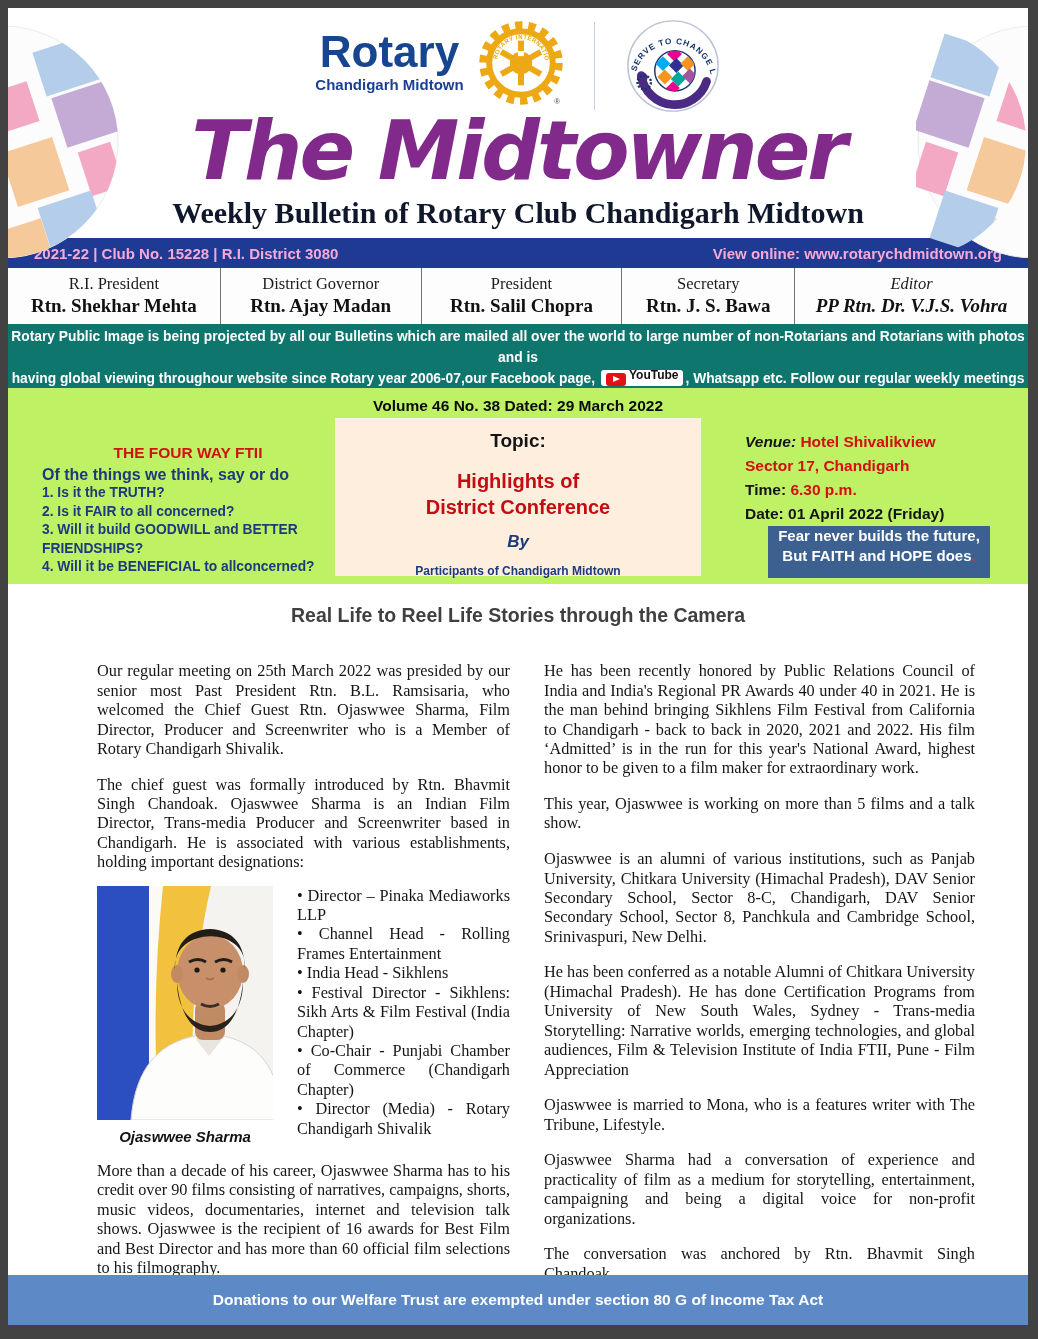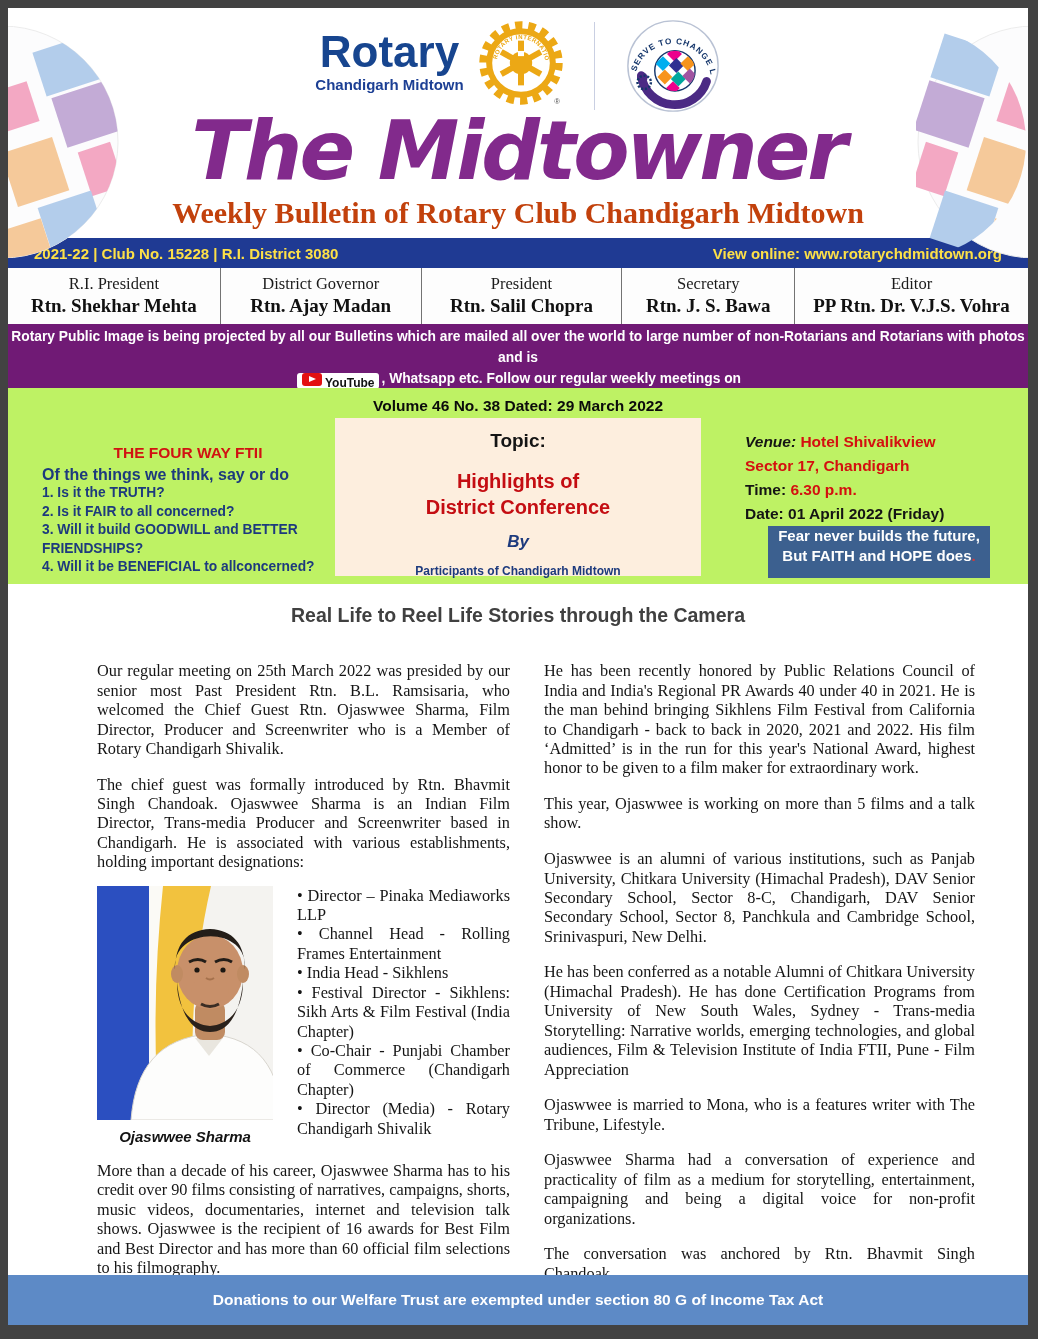--- a/index.html
+++ b/index.html
@@ -16,40 +16,40 @@
   .logo-row{position:relative;display:flex;justify-content:center;align-items:flex-start;
             padding-top:10px;gap:14px;height:104px;}
   .rotary-block{text-align:center;padding-top:12px;}
   .rotary-word{font-size:44px;font-weight:bold;color:#17458f;letter-spacing:0;line-height:1;}
   .rotary-club{font-size:15px;font-weight:bold;color:#1c3f94;margin-top:2px;}
   .logo-divider{width:1px;height:88px;background:#c9cfe2;margin:4px 16px 0;}
   .masthead-title{position:relative;text-align:center;margin-top:-14px;
       font-family:"DejaVu Sans",sans-serif;font-weight:bold;font-style:italic;
       font-size:82px;line-height:1.05;color:#822a8c;letter-spacing:-3px;}
   .masthead-sub{text-align:center;font-family:"Liberation Serif",serif;font-weight:bold;
-      font-size:30px;color:#c2410c;margin-top:2px;}
-
-  
-  .info-bar{height:30px;flex:0 0 auto;background:#1f3a93;color:#fde047;display:flex;
+      font-size:30px;color:#0f172a;margin-top:2px;}
+
+  
+  .info-bar{height:30px;flex:0 0 auto;background:#1f3a93;color:#f9a8d4;display:flex;
       align-items:center;justify-content:space-between;padding:0 26px;
       font-size:15px;font-weight:bold;}
 
   
   .officers{height:56px;flex:0 0 auto;display:grid;
       grid-template-columns:1.06fr 1fr 1fr 0.86fr 1.16fr;background:#fdfdfd;}
   .officer{display:flex;flex-direction:column;align-items:center;justify-content:center;
       border-right:1px solid #737373;font-family:"Liberation Serif",serif;line-height:1.25;}
-  .officer:last-child{border-right:none;}
+  .officer:last-child{border-right:none;font-style:italic;}
   .officer .o-title{font-size:16.5px;color:#1b1b1b;}
   .officer .o-name{font-size:19px;font-weight:bold;color:#111;}
 
   
-  .banner{height:62px;flex:0 0 auto;background:#701a75;color:#fff;text-align:center;
+  .banner{height:62px;flex:0 0 auto;background:#0f766e;color:#fff;text-align:center;
       font-size:13.8px;font-weight:bold;line-height:21px;padding-top:2px;}
-  .yt-badge{display:inline-flex;align-items:flex-start;gap:3px;background:#fff;border-radius:3px;
+  .yt-badge{display:inline-flex;align-items:flex-end;gap:3px;background:#fff;border-radius:3px;
       padding:0 5px;height:16px;vertical-align:-3px;margin:0 2px;}
   .yt-play{width:20px;height:13px;background:#e31111;border-radius:3px;position:relative;}
   .yt-play::after{content:"";position:absolute;left:7px;top:3.2px;border-left:7px solid #fff;
       border-top:3.4px solid transparent;border-bottom:3.4px solid transparent;}
   .yt-text{color:#111;font-size:12px;font-weight:bold;}
 
   
   .panel{height:196px;flex:0 0 auto;background:#bef264;position:relative;}
   .issue-line{text-align:center;font-size:15.5px;font-weight:bold;color:#0b0b0b;padding-top:9px;}
   .fourway{position:absolute;left:34px;top:56px;width:292px;color:#1d3a7d;}
@@ -221,20 +221,21 @@
         <span class="o-name">Rtn. J. S. Bawa</span>
       </div>
       <div class="officer">
         <span class="o-title">Editor</span>
         <span class="o-name">PP Rtn. Dr. V.J.S. Vohra</span>
       </div>
     </div>
 
     <div class="banner">
       <span>Rotary Public Image is being projected by all our Bulletins which are mailed all over the world to large number of non-Rotarians and Rotarians with photos and is</span><br>
+      <span>having global viewing throughour website since Rotary year 2006-07,our Facebook page,</span>
       <span class="yt-badge">
           <span class="yt-play"></span>
           <span class="yt-text">YouTube</span>
         </span><span>, Whatsapp etc. Follow our regular weekly meetings on</span><br>
       <span>Facebook:www.facebook.com/groups/rotarychdmidtown and YouTube: http://www.rotarychdmidtown.org/youtube_channel/</span>
     </div>
 
     <div class="panel">
       <div class="issue-line">Volume 46 No. 38 Dated: 29 March 2022</div>
 

